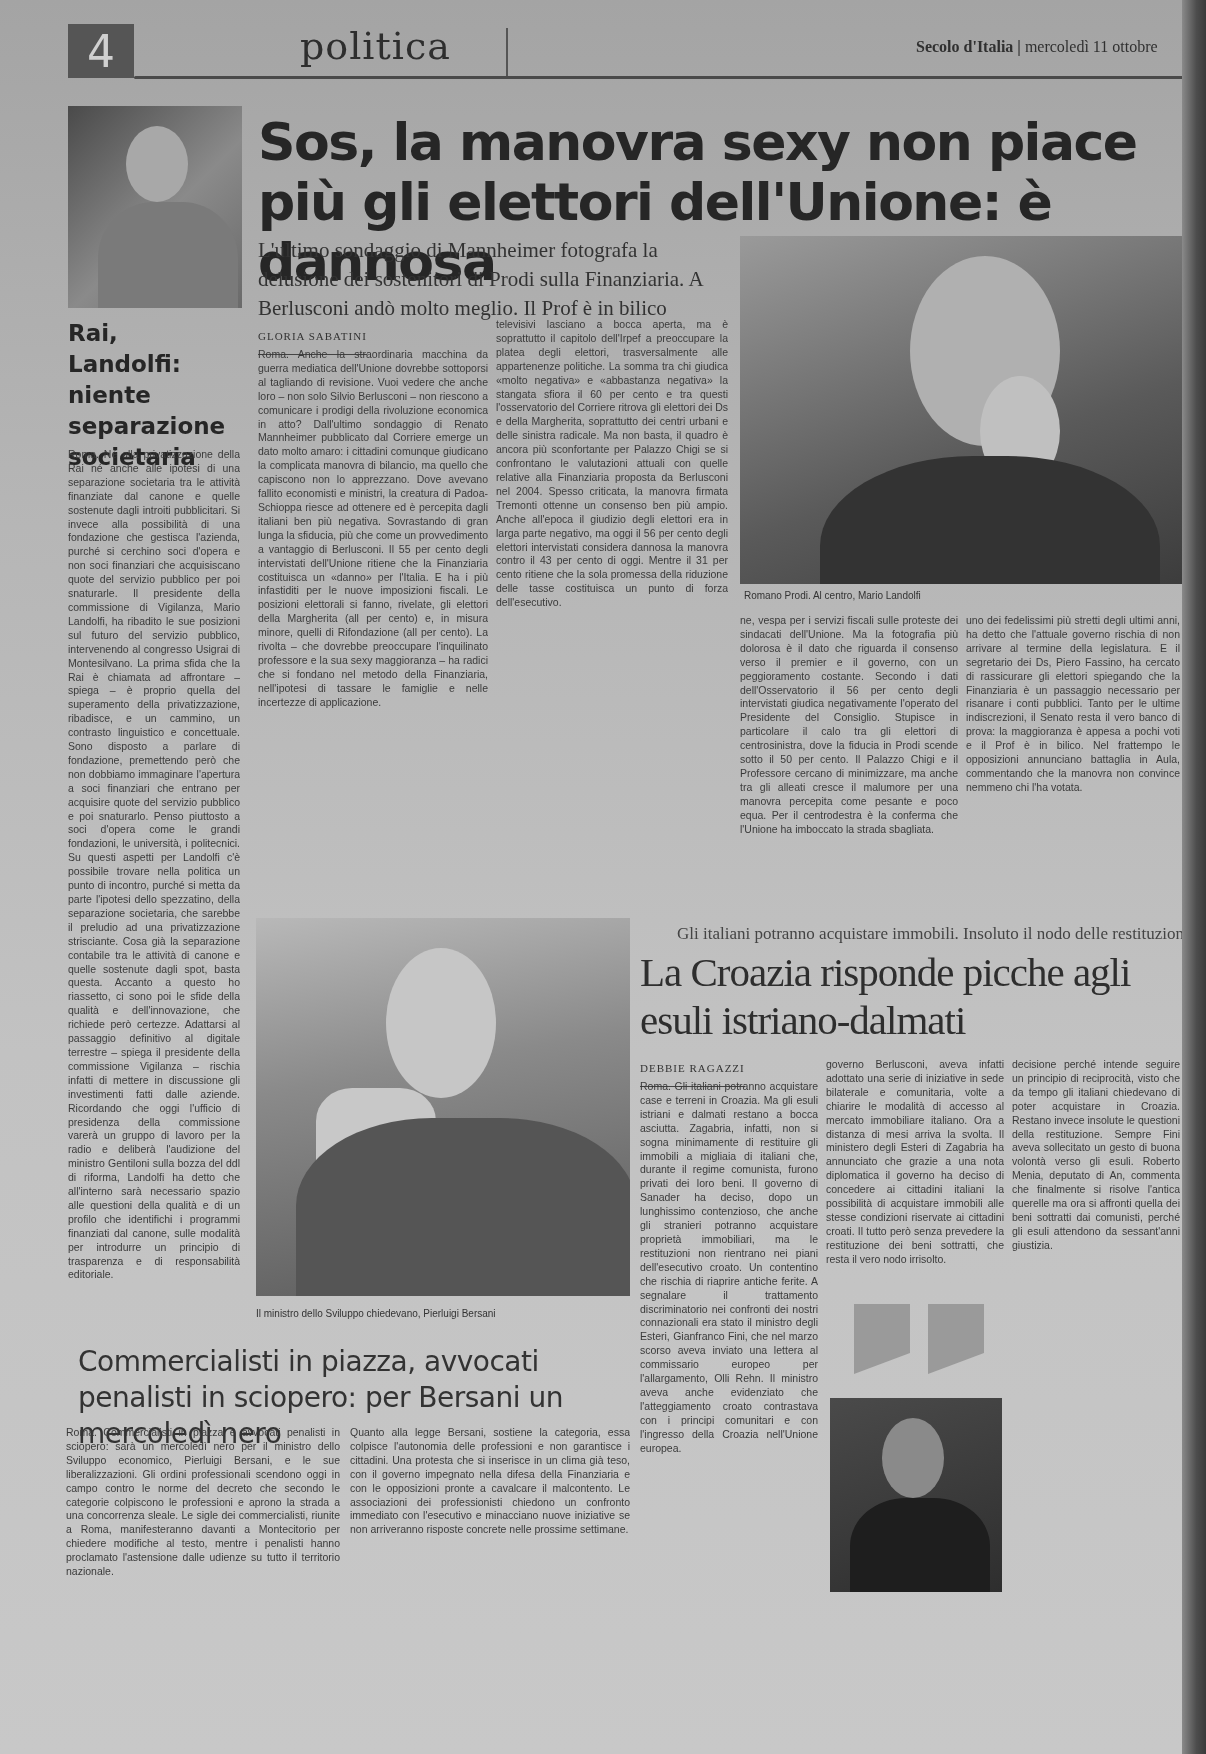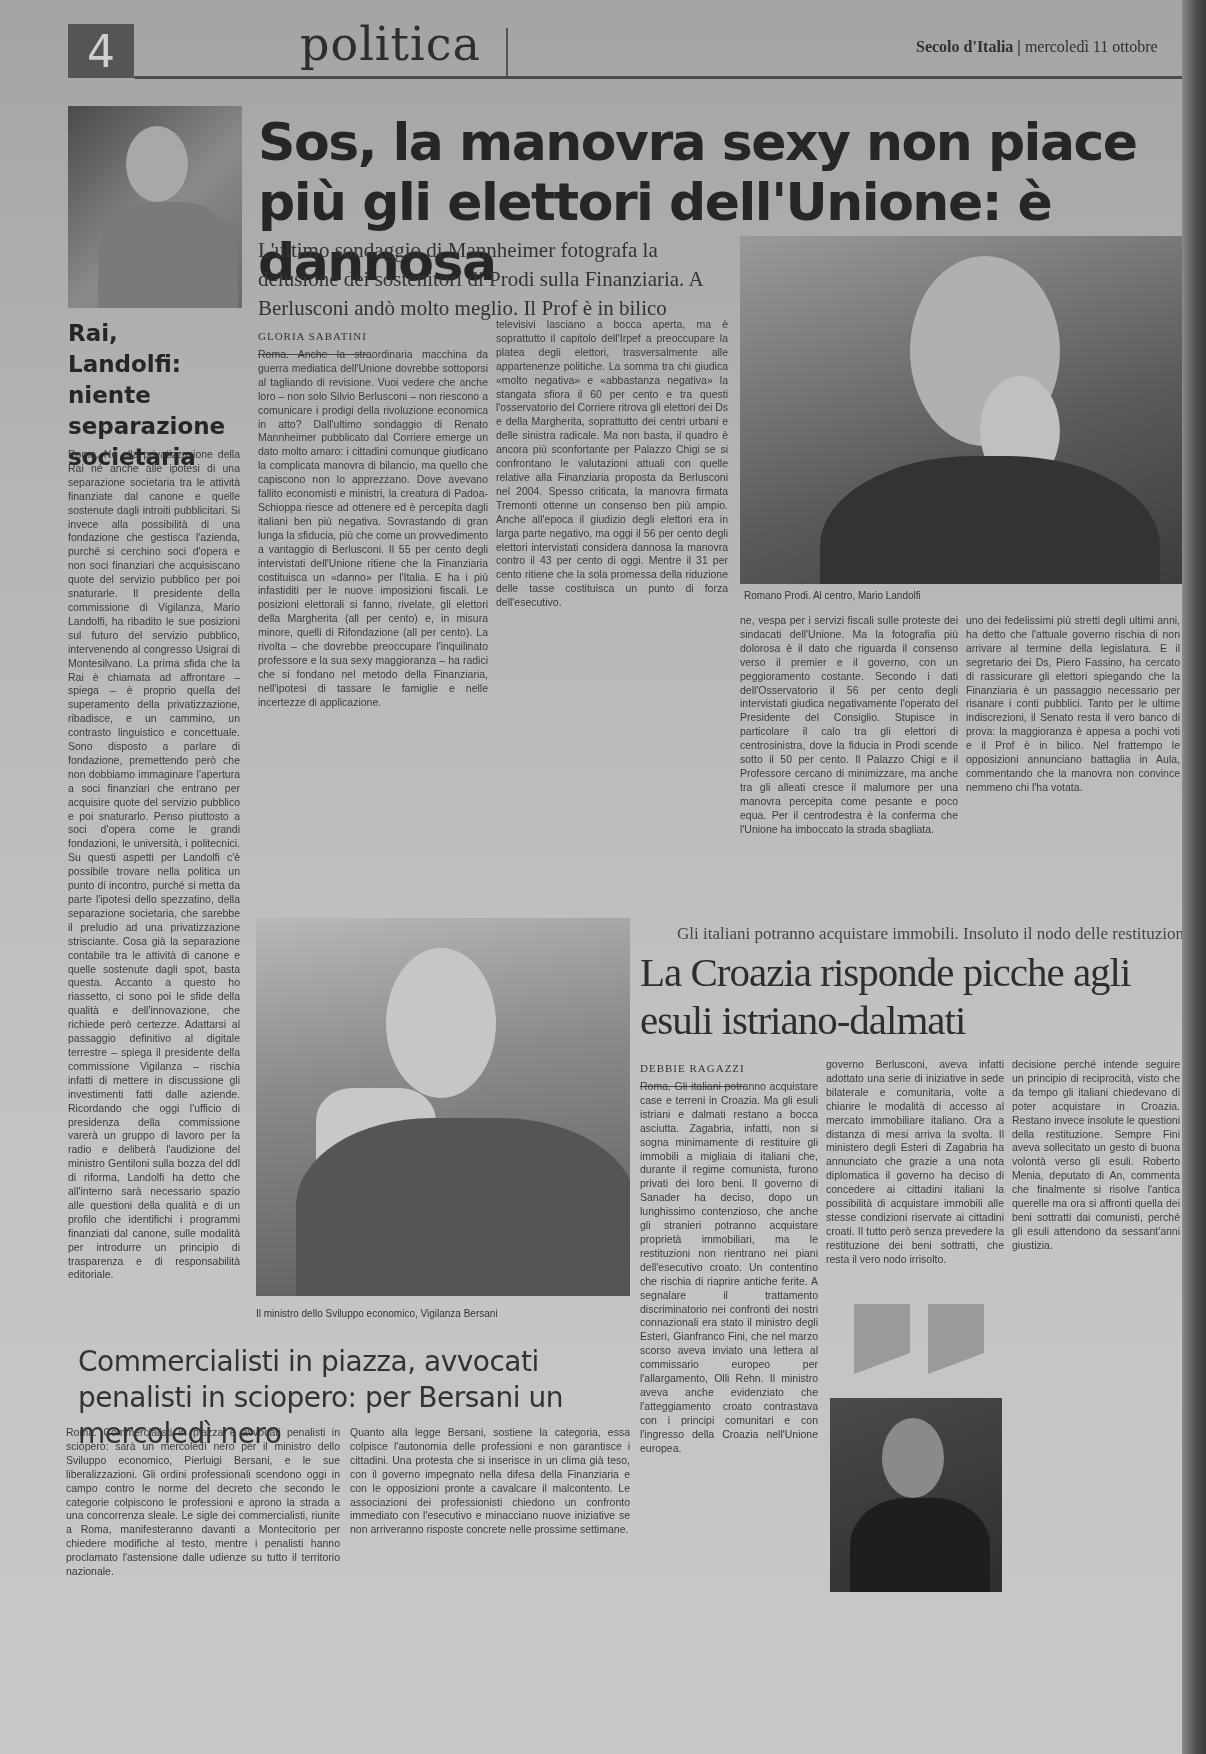--- a/index.html
+++ b/index.html
@@ -1,21 +1,21 @@
 <!DOCTYPE html>
 <html><head>
 <meta charset="utf-8">
 <style>
   html,body{margin:0;padding:0;}
   body{width:1206px;height:1754px;background:#6f6f6f;position:relative;overflow:hidden;font-family:"Liberation Serif",serif;color:#2a2a2a;}
   .page{position:absolute;left:0;top:0;width:1186px;height:1754px;background:linear-gradient(180deg,#a4a4a4 0%,#b6b6b6 30%,#c2c2c2 60%,#c8c8c8 100%);}
   .spine{position:absolute;right:0;top:0;width:24px;height:1754px;background:linear-gradient(90deg,#8a8a8a,#4d4d4d 60%,#3a3a3a);}
   .abs{position:absolute;}
   .pagenum{left:68px;top:24px;width:66px;height:54px;background:#555;color:#d0d0d0;font-family:"DejaVu Sans",sans-serif;font-size:44px;display:flex;align-items:center;justify-content:center;}
-  .section{left:300px;top:17px;font-size:46px;font-family:"DejaVu Serif",serif;color:#2e2e2e;letter-spacing:1px;}
+  .section{left:300px;top:24px;font-size:38px;font-family:"DejaVu Serif",serif;color:#2e2e2e;letter-spacing:1px;}
   .secbar{left:506px;top:28px;width:2px;height:48px;background:#555;}
   .hdrline{left:134px;top:76px;width:1050px;height:3px;background:#4a4a4a;border-radius:2px;}
   .paper{left:916px;top:38px;font-size:16px;font-weight:bold;color:#303030;white-space:nowrap;}
   .photo{background:#6a6a6a;overflow:hidden;}
   .photo .shape{position:absolute;border-radius:50%;}
   .main-h{left:258px;top:112px;width:920px;font-family:"DejaVu Sans",sans-serif;font-weight:bold;font-size:52px;line-height:60px;color:#262626;letter-spacing:-1.5px;}
   .deck{left:258px;top:236px;width:460px;font-size:21px;line-height:29px;color:#333;}
   .byline{font-size:11px;letter-spacing:1px;text-transform:uppercase;color:#333;border-bottom:1px solid #444;padding-bottom:12px;display:inline-block;}
   .col{font-size:10.5px;line-height:13.9px;text-align:justify;color:#3a3a3a;overflow:hidden;font-family:"Liberation Sans",sans-serif;}
   .side-h{left:68px;top:318px;width:170px;font-family:"DejaVu Sans",sans-serif;font-weight:bold;font-size:23px;line-height:31px;color:#262626;}
@@ -66,21 +66,21 @@
   <div class="abs col" style="left:966px;top:614px;width:214px;height:294px;">uno dei fedelissimi più stretti degli ultimi anni, ha detto che l'attuale governo rischia di non arrivare al termine della legislatura. E il segretario dei Ds, Piero Fassino, ha cercato di rassicurare gli elettori spiegando che la Finanziaria è un passaggio necessario per risanare i conti pubblici. Tanto per le ultime indiscrezioni, il Senato resta il vero banco di prova: la maggioranza è appesa a pochi voti e il Prof è in bilico. Nel frattempo le opposizioni annunciano battaglia in Aula, commentando che la manovra non convince nemmeno chi l'ha votata.</div>
 
   <div class="abs side-h">Rai, Landolfi: niente separazione societaria</div>
   <div class="abs col" style="left:68px;top:448px;width:172px;height:876px;">Roma. Né alla privatizzazione della Rai né anche alle ipotesi di una separazione societaria tra le attività finanziate dal canone e quelle sostenute dagli introiti pubblicitari. Si invece alla possibilità di una fondazione che gestisca l'azienda, purché si cerchino soci d'opera e non soci finanziari che acquisiscano quote del servizio pubblico per poi snaturarle. Il presidente della commissione di Vigilanza, Mario Landolfi, ha ribadito le sue posizioni sul futuro del servizio pubblico, intervenendo al congresso Usigrai di Montesilvano. La prima sfida che la Rai è chiamata ad affrontare – spiega – è proprio quella del superamento della privatizzazione, ribadisce, e un cammino, un contrasto linguistico e concettuale. Sono disposto a parlare di fondazione, premettendo però che non dobbiamo immaginare l'apertura a soci finanziari che entrano per acquisire quote del servizio pubblico e poi snaturarlo. Penso piuttosto a soci d'opera come le grandi fondazioni, le università, i politecnici. Su questi aspetti per Landolfi c'è possibile trovare nella politica un punto di incontro, purché si metta da parte l'ipotesi dello spezzatino, della separazione societaria, che sarebbe il preludio ad una privatizzazione strisciante. Cosa già la separazione contabile tra le attività di canone e quelle sostenute dagli spot, basta questa. Accanto a questo ho riassetto, ci sono poi le sfide della qualità e dell'innovazione, che richiede però certezze. Adattarsi al passaggio definitivo al digitale terrestre – spiega il presidente della commissione Vigilanza – rischia infatti di mettere in discussione gli investimenti fatti dalle aziende. Ricordando che oggi l'ufficio di presidenza della commissione varerà un gruppo di lavoro per la radio e deliberà l'audizione del ministro Gentiloni sulla bozza del ddl di riforma, Landolfi ha detto che all'interno sarà necessario spazio alle questioni della qualità e di un profilo che identifichi i programmi finanziati dal canone, sulle modalità per introdurre un principio di trasparenza e di responsabilità editoriale.</div>
 
   <div class="abs photo" style="left:256px;top:918px;width:374px;height:378px;background:linear-gradient(170deg,#b8b8b8,#8a8a8a 40%,#5a5a5a);">
     <div class="shape" style="left:130px;top:30px;width:110px;height:150px;background:#c6c6c6;"></div>
     <div class="shape" style="left:60px;top:170px;width:120px;height:110px;background:#c8c8c8;border-radius:30%;"></div>
     <div class="shape" style="left:40px;top:200px;width:340px;height:220px;background:#555;border-radius:40% 40% 0 0;"></div>
   </div>
-  <div class="abs caption" style="left:256px;top:1308px;">Il ministro dello Sviluppo economico, Vigilanza Bersani</div>
+  <div class="abs caption" style="left:256px;top:1308px;">Il ministro dello Sviluppo chiedevano, Pierluigi Bersani</div>
 
   <div class="abs kicker">Gli italiani potranno acquistare immobili. Insoluto il nodo delle restituzioni</div>
   <div class="abs cro-h">La Croazia risponde picche agli esuli istriano-dalmati</div>
   <div class="abs" style="left:640px;top:1058px;">
     <span class="byline">Debbie Ragazzi</span>
   </div>
   <div class="abs col" style="left:640px;top:1080px;width:178px;height:660px;">Roma. Gli italiani potranno acquistare case e terreni in Croazia. Ma gli esuli istriani e dalmati restano a bocca asciutta. Zagabria, infatti, non si sogna minimamente di restituire gli immobili a migliaia di italiani che, durante il regime comunista, furono privati dei loro beni. Il governo di Sanader ha deciso, dopo un lunghissimo contenzioso, che anche gli stranieri potranno acquistare proprietà immobiliari, ma le restituzioni non rientrano nei piani dell'esecutivo croato. Un contentino che rischia di riaprire antiche ferite. A segnalare il trattamento discriminatorio nei confronti dei nostri connazionali era stato il ministro degli Esteri, Gianfranco Fini, che nel marzo scorso aveva inviato una lettera al commissario europeo per l'allargamento, Olli Rehn. Il ministro aveva anche evidenziato che l'atteggiamento croato contrastava con i principi comunitari e con l'ingresso della Croazia nell'Unione europea.</div>
   <div class="abs col" style="left:826px;top:1058px;width:178px;height:220px;">governo Berlusconi, aveva infatti adottato una serie di iniziative in sede bilaterale e comunitaria, volte a chiarire le modalità di accesso al mercato immobiliare italiano. Ora a distanza di mesi arriva la svolta. Il ministero degli Esteri di Zagabria ha annunciato che grazie a una nota diplomatica il governo ha deciso di concedere ai cittadini italiani la possibilità di acquistare immobili alle stesse condizioni riservate ai cittadini croati. Il tutto però senza prevedere la restituzione dei beni sottratti, che resta il vero nodo irrisolto.</div>
   <div class="abs col" style="left:1012px;top:1058px;width:168px;height:680px;">decisione perché intende seguire un principio di reciprocità, visto che da tempo gli italiani chiedevano di poter acquistare in Croazia. Restano invece insolute le questioni della restituzione. Sempre Fini aveva sollecitato un gesto di buona volontà verso gli esuli. Roberto Menia, deputato di An, commenta che finalmente si risolve l'antica querelle ma ora si affronti quella dei beni sottratti dai comunisti, perché gli esuli attendono da sessant'anni giustizia.</div>
 

